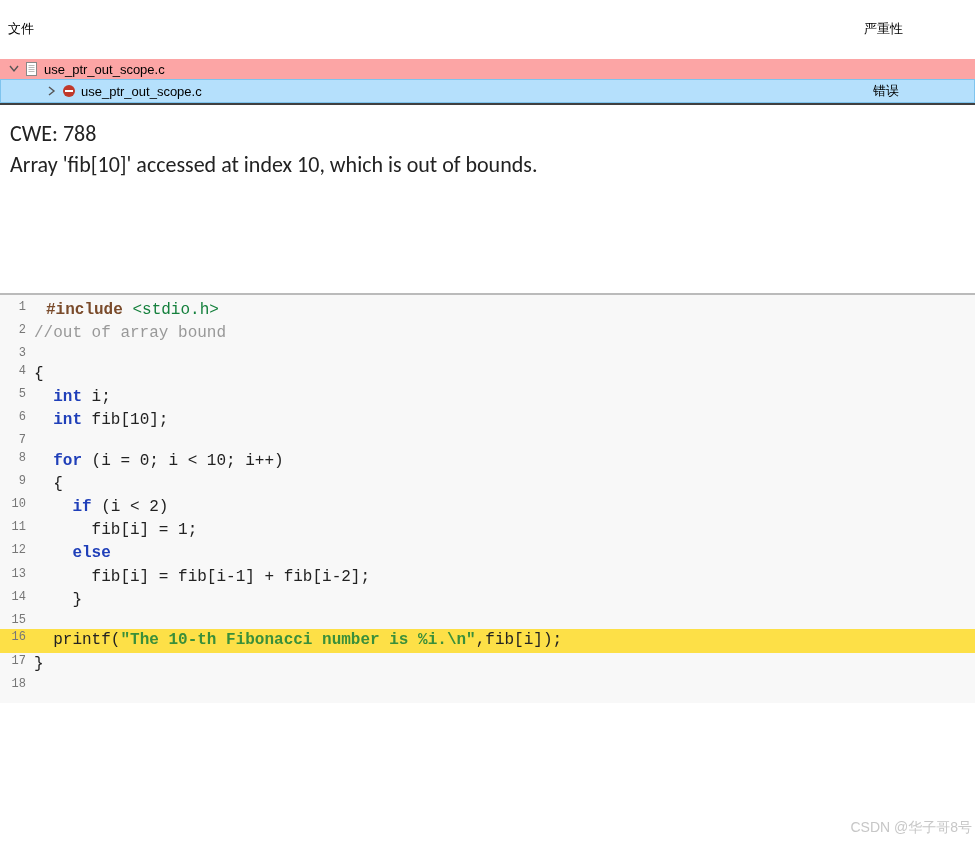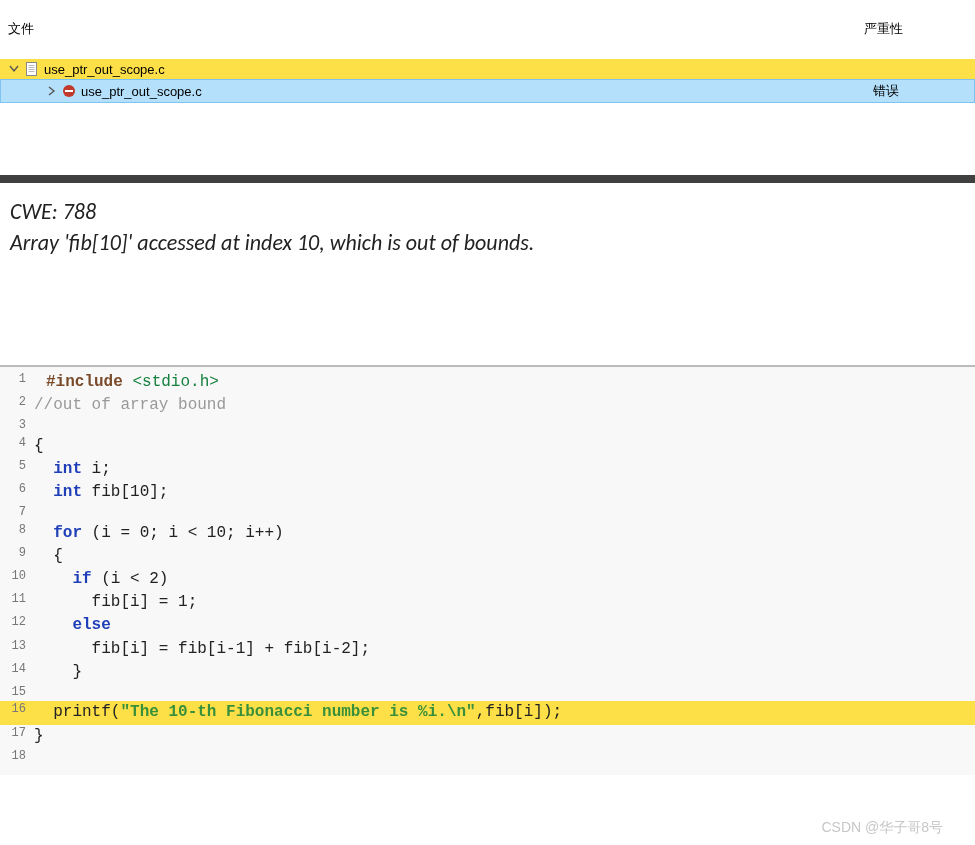--- a/index.html
+++ b/index.html
@@ -2,49 +2,49 @@
 <html><head>
   <meta charset="utf-8">
   <style>
     * { margin: 0; padding: 0; box-sizing: border-box; }
     body { font-family: "Microsoft YaHei", "Segoe UI", Tahoma, sans-serif; font-size: 13px; background: #fff; width: 975px; }
     
     .header-row { display: flex; align-items: center; padding: 20px 8px; background: #fff; border-bottom: 1px solid transparent; }
     .header-file { flex: 0 0 856px; }
     .header-severity { flex: 1; font-family: Liberation Serif, serif; }
     
-    .tree-panel { background: #fde047; }
+    .tree-panel { background: #fca5a5; }
     .tree-row { display: flex; align-items: center; padding: 2px 4px; }
     .tree-row.selected { background: #b5e0fc; border: 1px solid #7ec4ee; }
     .tree-row .file-cell { flex: 0 0 853px; display: flex; align-items: center; gap: 4px; }
     .tree-row.level1 .file-cell { padding-left: 4px; }
     .tree-row.level2 .file-cell { padding-left: 40px; }
     .tree-row .severity-cell { flex: 1; padding-left: 6px; margin-left: 9px; }
     
     .expand-icon { width: 12px; height: 12px; display: inline-flex; align-items: center; justify-content: center; cursor: pointer; }
     .expand-icon svg { width: 10px; height: 10px; }
     
     .file-icon { width: 16px; height: 16px; display: inline-flex; align-items: center; justify-content: center; }
     .error-icon { width: 16px; height: 16px; display: inline-flex; align-items: center; justify-content: center; }
     
-    .message-panel { border-top: 8px solid #404040; margin-top: 72px; padding: 14px 10px; background: #fff; font-family: "Calibri","Segoe UI",sans-serif; font-size: 22px; color: #222; line-height: 1.4; min-height: 190px; font-style: italic; }
+    .message-panel { border-top: 2px solid #404040; padding: 14px 10px; background: #fff; font-family: "Calibri","Segoe UI",sans-serif; font-size: 22px; color: #222; line-height: 1.4; min-height: 190px; }
     
     .code-panel { border-top: 2px solid #bbb; background: #f8f8f8; font-family: "Courier New", monospace; font-size: 16px; padding: 4px 0 10px 0; }
     .code-line { display: flex; line-height: 1.45; }
     .code-line.highlighted { background: #fde047; }
     .gutter { width: 34px; text-align: right; padding-right: 8px; color: #777; font-size: 12px; user-select: none; flex-shrink: 0; }
     .code-content { white-space: pre; color: #222; }
     
     .tok-pp { color: #7a4b2b; font-weight: bold; margin-left: 12px; }
     .tok-include { color: #15803d; }
     .tok-comment { color: #999; }
     .tok-kw { color: #1f3fb9; font-weight: bold; }
     .tok-str { color: #3a8f3a; font-weight: bold; }
     
-    .watermark { position: fixed; right: 32px; bottom: 8px; color: #c7c7c7; font-size: 14px; pointer-events: none; font-family: "Microsoft YaHei", sans-serif; }
+    .watermark { position: fixed; right: 3px; bottom: 8px; color: #c7c7c7; font-size: 14px; pointer-events: none; font-family: "Microsoft YaHei", sans-serif; }
   </style>
 </head>
 <body>
 
 <div class="header-row">
   <div class="header-file">文件</div>
   <div class="header-severity">严重性</div>
 </div>
 
 <div class="tree-panel">

